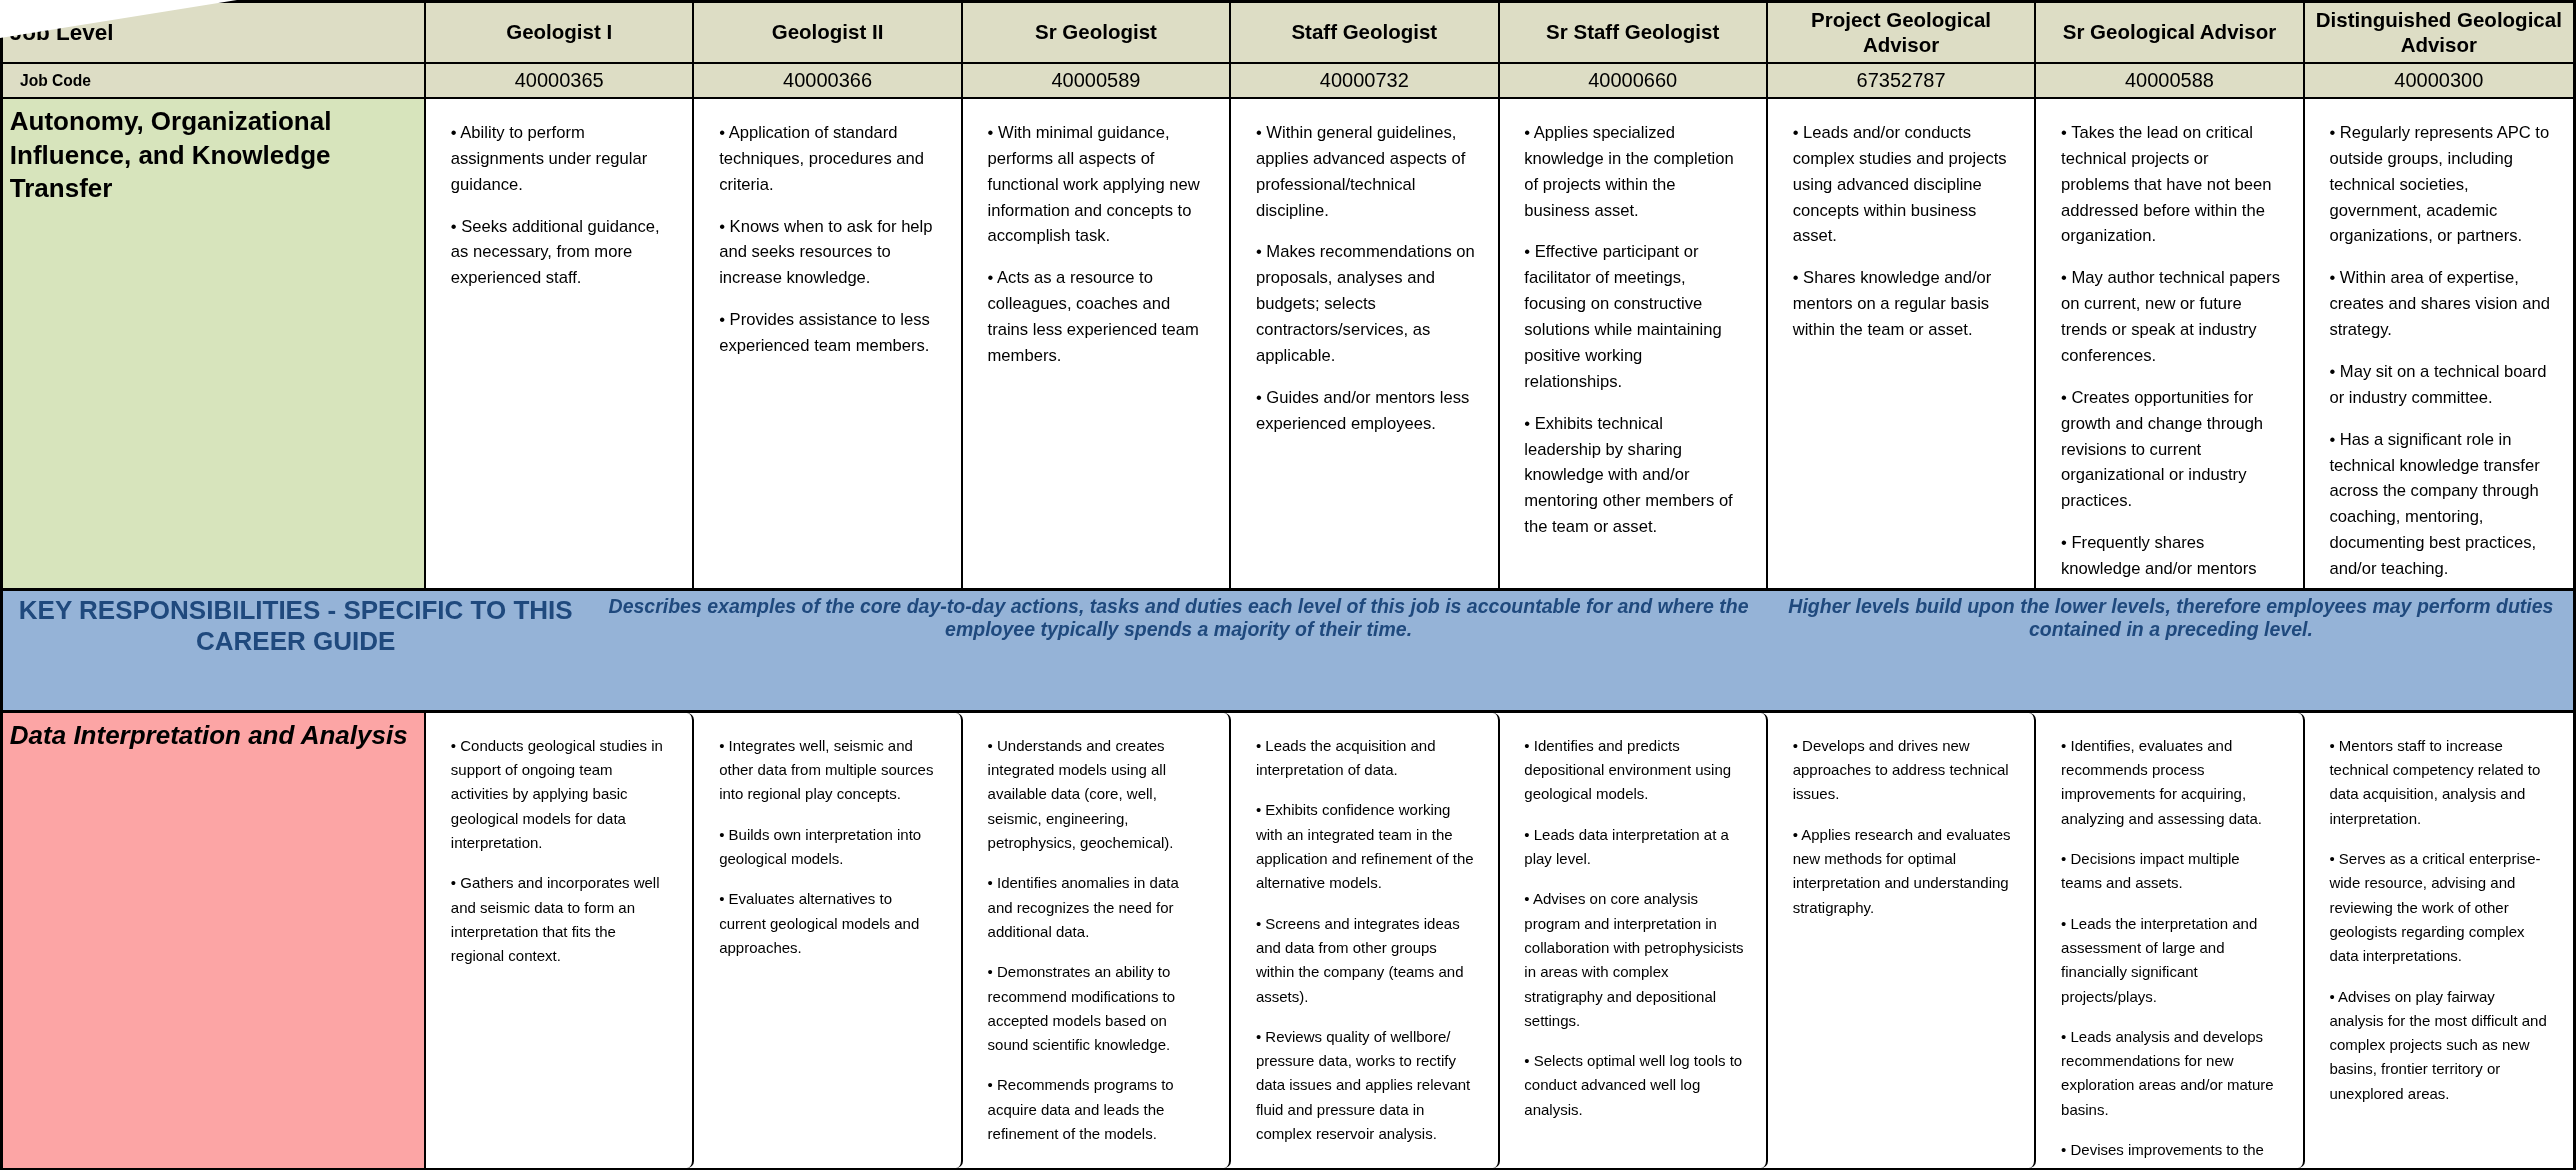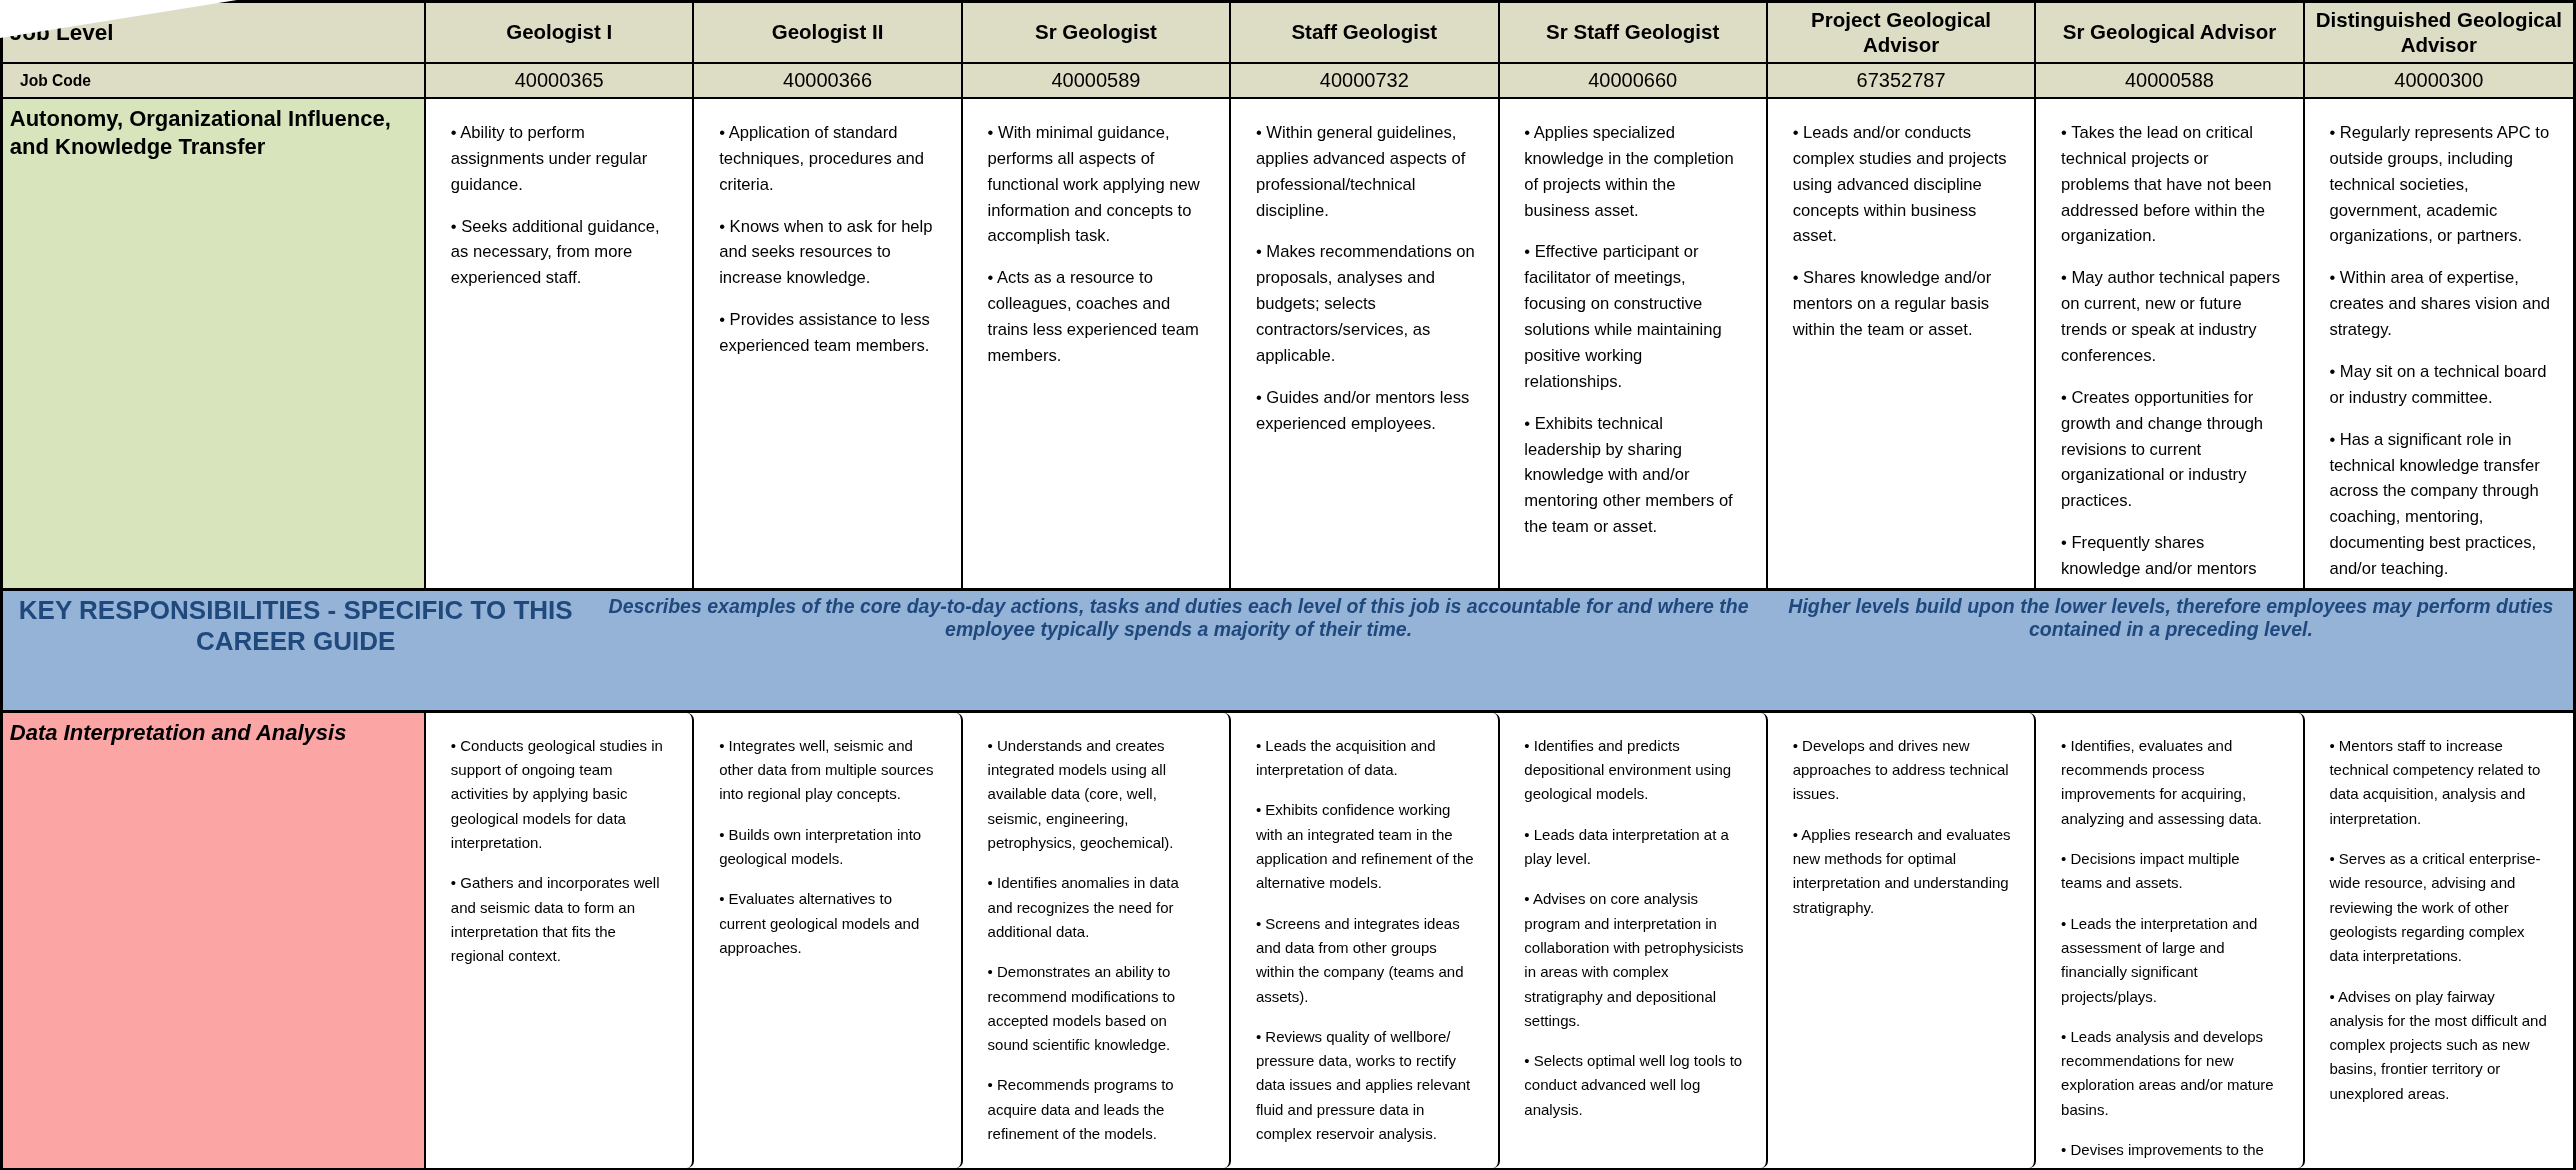--- a/index.html
+++ b/index.html
@@ -47,21 +47,21 @@
   }
   .code-val {
     display:flex; align-items:center; justify-content:center;
     font-size:20px;
   }
 
   
   .rowlabel {
     border-right:2.9px solid #000;
     padding:5.9px 7.8px 0 6.8px;
-    font-size:22px; font-weight:bold; line-height:1.3;
+    font-size:26px; font-weight:bold; line-height:1.3;
   }
   .rowlabel.green { background:#d7e4bc; border-bottom:3.9px solid #000; }
   .rowlabel.blue  { background:#fca5a5; font-style:italic; }
 
   .content {
     background:#fff;
     border-right:2px solid #000;
     padding:4.9px 5.9px 0 8.8px;
   }
   .content.r1 { border-bottom:3.9px solid #000; font-size:16.6px;   line-height:1.56; }

